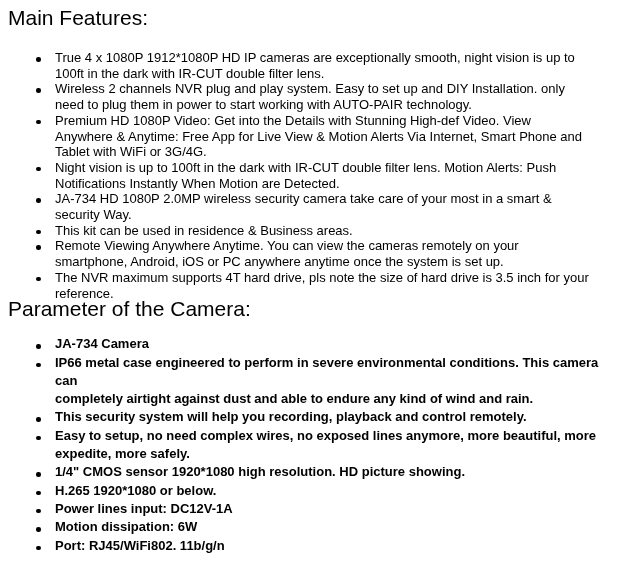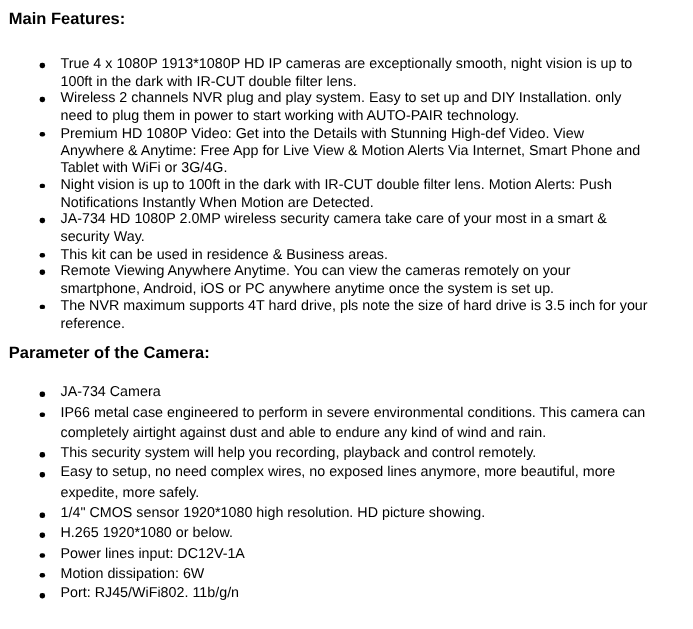--- a/index.html
+++ b/index.html
@@ -12,44 +12,43 @@
     height: 572px;
     overflow: hidden;
     font-family: "Liberation Sans", sans-serif;
     color: #000000;
   }
   .doc {
     padding-top: 10px;
     width: 630px;
   }
   h2.heading {
-    font-size: 15px;
+    font-size: 21px;
     line-height: 15px;
-    font-weight: 700;
+    font-weight: 400;
     margin: 0 0 0 8px;
     letter-spacing: 0;
     white-space: nowrap;
   }
   h2.heading.second {
-    margin-top: 12px;
   }
   ul.bullets {
     list-style: none;
     margin: 0;
     padding: 0 0 0 55px;
   }
   ul.bullets.s1 { margin-top: 25px; }
   ul.bullets.s2 { margin-top: 19px; }
   ul.bullets li {
     position: relative;
     font-size: 13px;
     max-width: 556px;
   }
   ul.bullets.s1 li { line-height: 15.7px; }
-  ul.bullets.s2 li { line-height: 18.3px; }
+  ul.bullets.s2 li { line-height: 18.3px; font-weight: bold; }
   .bullet {
     position: absolute;
     left: -19px;
     width: 4.5px;
     height: 4.5px;
     border-radius: 50%;
     background: #000000;
   }
   ul.bullets.s1 .bullet { top: 7px; }
   ul.bullets.s2 .bullet { top: 9px; }
@@ -60,21 +59,21 @@
 </head>
 <body>
 
 <div class="doc">
 
   <h2 class="heading">Main Features:</h2>
 
   <ul class="bullets s1">
     <li>
       <span class="bullet"></span>
-      <span class="txt">True 4 x 1080P 1913*1080P HD IP cameras are exceptionally smooth, night vision is up to
+      <span class="txt">True 4 x 1080P 1912*1080P HD IP cameras are exceptionally smooth, night vision is up to
 100ft in the dark with IR-CUT double filter lens.</span>
     </li>
     <li>
       <span class="bullet"></span>
       <span class="txt">Wireless 2 channels NVR plug and play system. Easy to set up and DIY Installation. only
 need to plug them in power to start working with AUTO-PAIR technology.</span>
     </li>
     <li>
       <span class="bullet"></span>
       <span class="txt">Premium HD 1080P Video: Get into the Details with Stunning High-def Video. View

